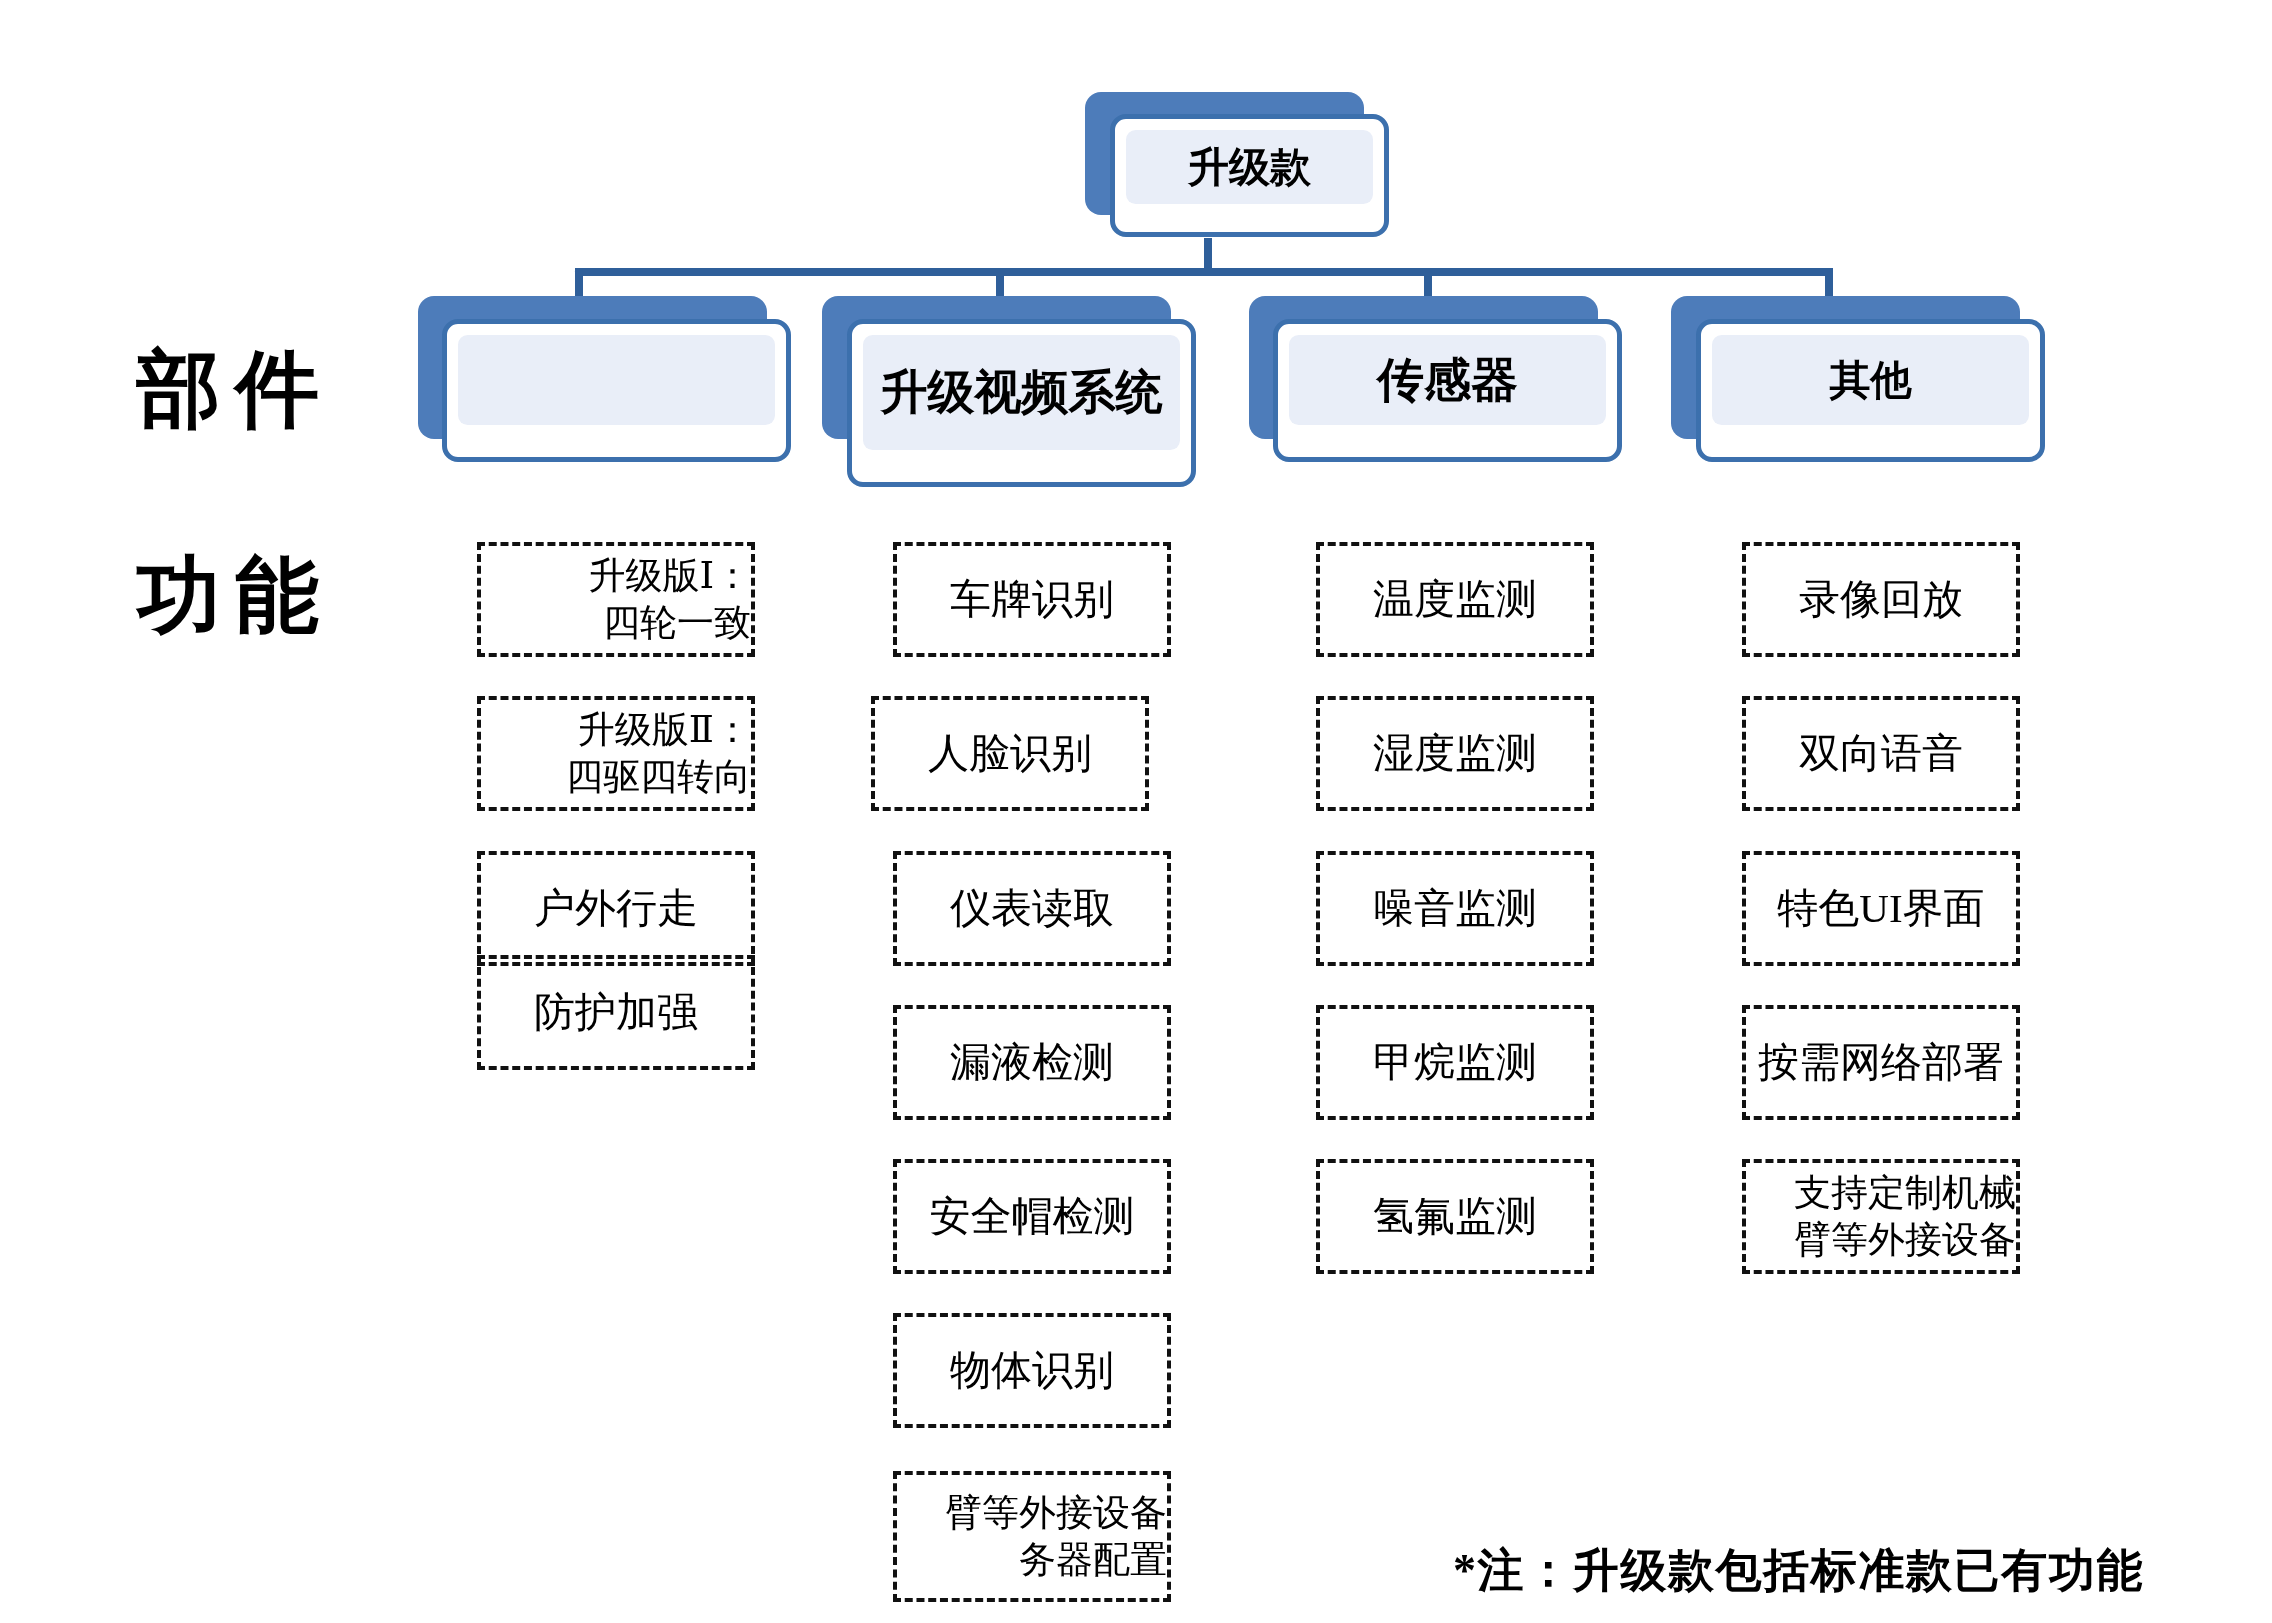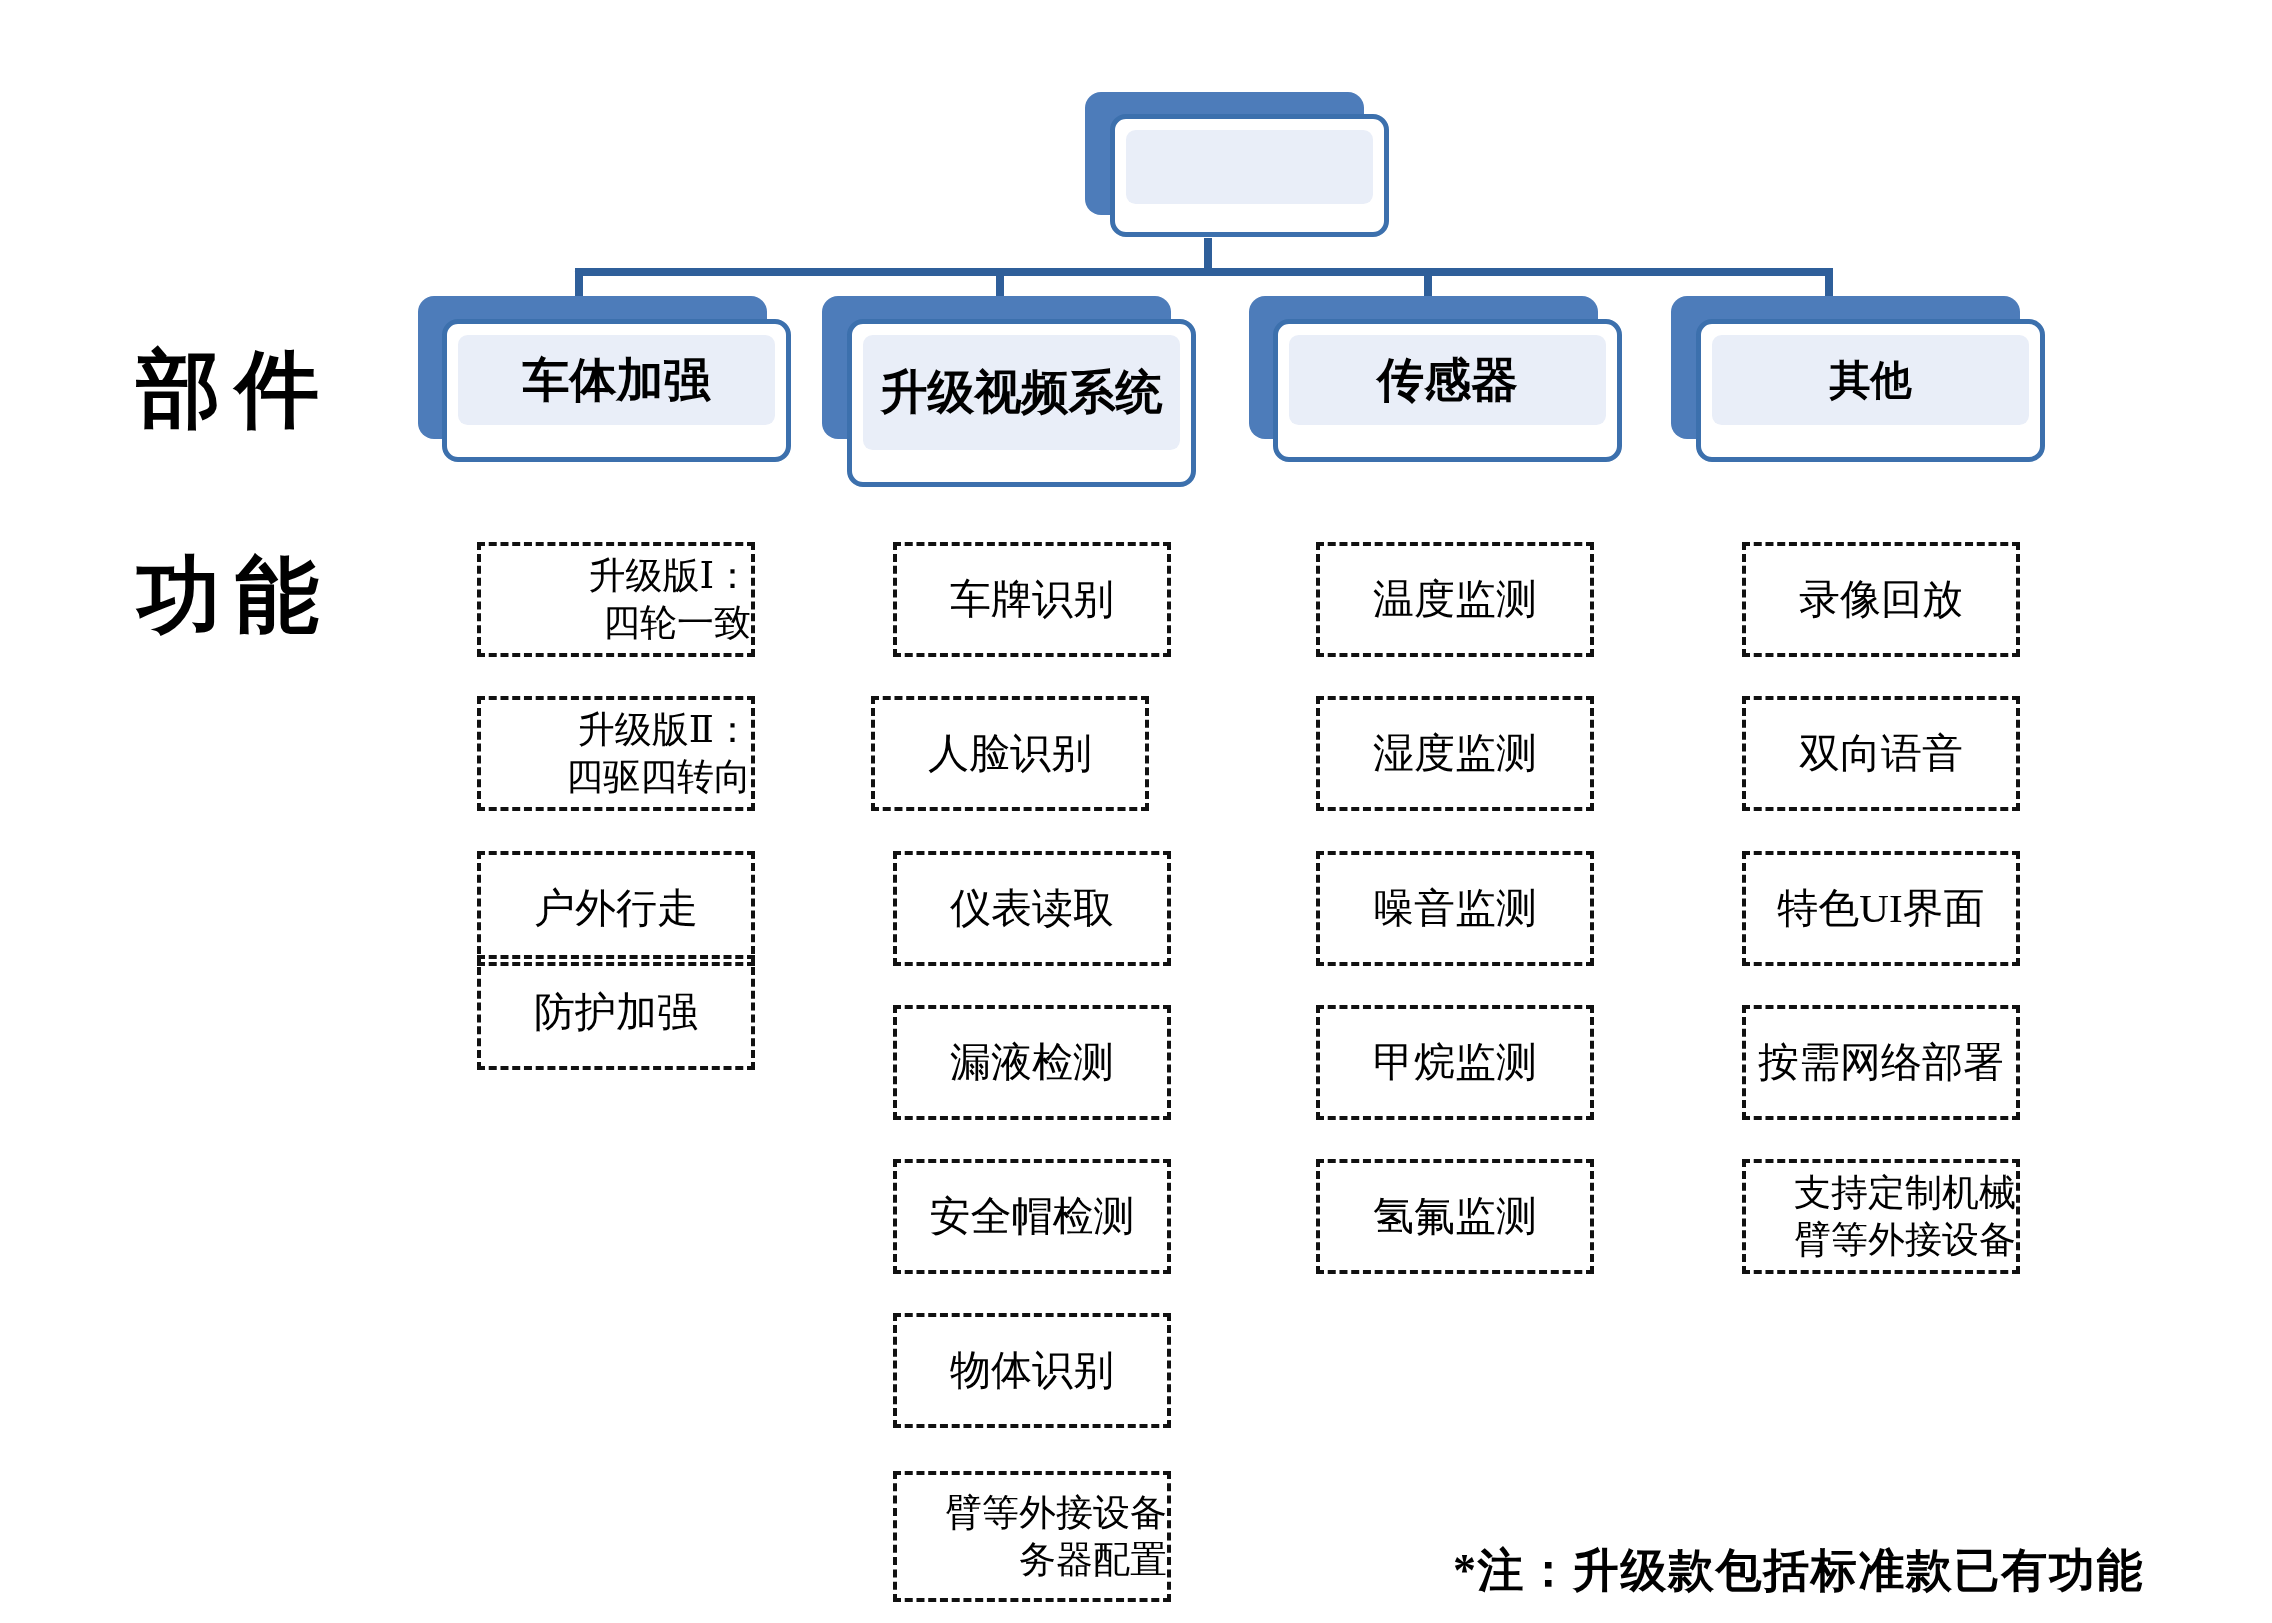--- a/index.html
+++ b/index.html
@@ -56,36 +56,36 @@
 
 <div id="canvas">
 
   <div class="row-label" style="left:89px; top:333px;">部件</div>
   <div class="row-label" style="left:89px; top:539px;">功能</div>
 
   <div class="node">
     <div class="shadow" style="left:1085px; top:92px; width:279px; height:123px;"></div>
     <div class="front" style="left:1110px; top:114px; width:279px; height:123px;">
       <div class="panel" style="bottom:28px;"></div>
+      <div class="label" style="font-size:41px; bottom:16px;">升级款</div>
     </div>
   </div>
 
   <div class="conn" style="left:1204px; top:238px; width:8px; height:33px;"></div>
   <div class="conn" style="left:575px; top:268px; width:1257px; height:8px; border-radius:3.2px;"></div>
   <div class="conn tick" style="left:575px;  top:268px; width:8px; height:28px;"></div>
   <div class="conn tick" style="left:996px; top:268px; width:8px; height:28px;"></div>
   <div class="conn tick" style="left:1424px; top:268px; width:8px; height:28px;"></div>
   <div class="conn tick" style="left:1825px; top:268px; width:8px; height:28px;"></div>
 
   <div id="branches">
       <div class="node">
         <div class="shadow" style="left:418px; top:296px; width:349px; height:143px;"></div>
         <div class="front" style="left:442px; top:319px; width:349px; height:143px;">
           <div class="panel"></div>
-          <div class="label" style="font-size:47px;">车体加强</div>
         </div>
       </div>
       <div class="feature multiline" style="left: 477px; top: 542px; height: 115px;">
         <div>升级版Ⅰ：</div>
         <div>四轮一致</div>
       </div>
       <div class="feature multiline" style="left: 477px; top: 696px; height: 115px;">
         <div>升级版Ⅱ：</div>
         <div>四驱四转向</div>
       </div>

